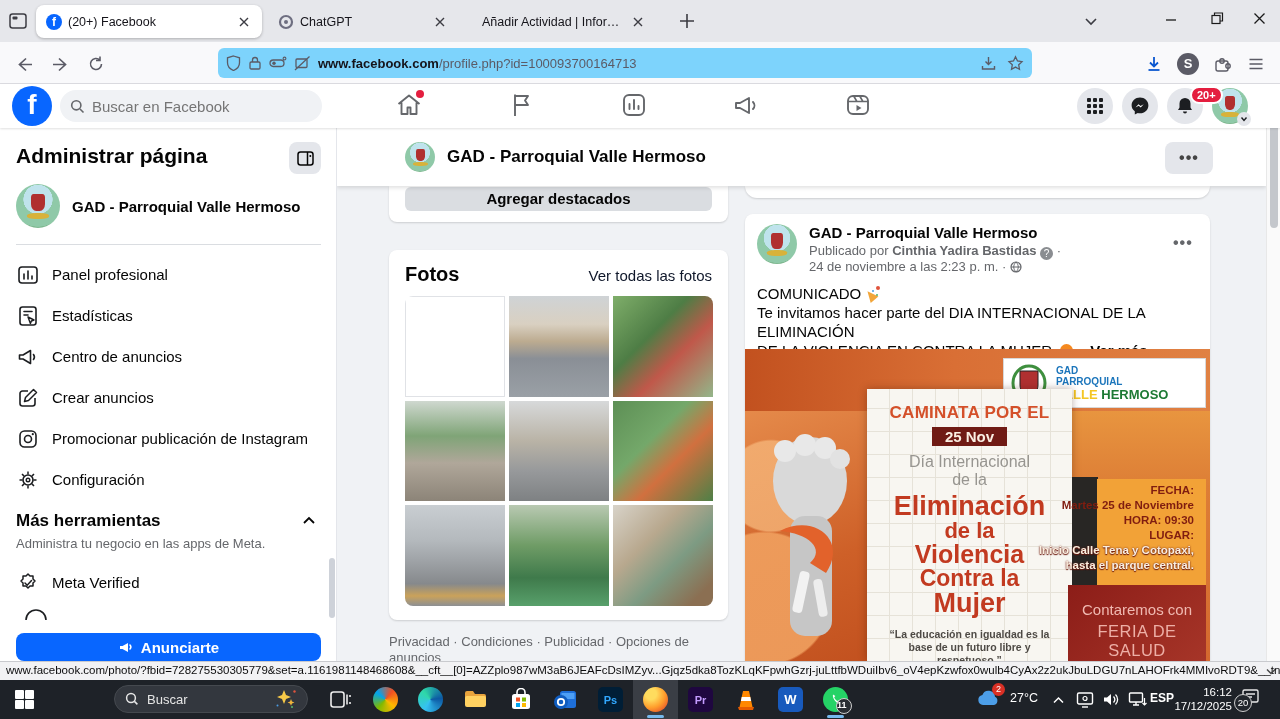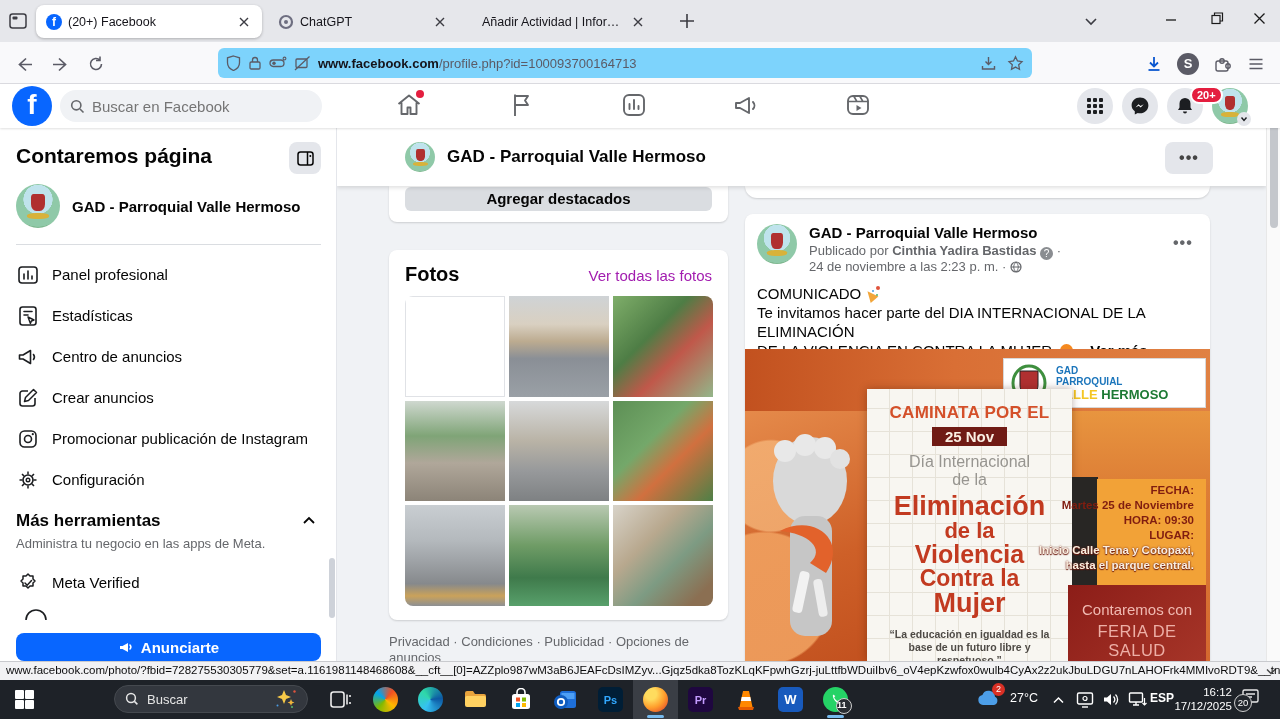--- a/index.html
+++ b/index.html
@@ -46,21 +46,21 @@
   .sb-item { position:absolute; left:8px; width:320px; height:41px; display:flex; align-items:center; border-radius:8px; padding-left:8px; }
   .sb-item .ic { width:24px; height:24px; margin-right:12px; flex:none; }
   .sb-item span.lbl { font-size:15px; color:#050505; }
   .adv-btn { position:absolute; left:16px; top:505px; width:305px; height:28px; border-radius:8px; background:#0866FF; color:#fff; font-size:15px; font-weight:bold; display:flex; align-items:center; justify-content:center; gap:7px; z-index:4; }
   .sb-white-strip { position:absolute; left:0; top:492px; width:336px; height:41px; background:#fff; z-index:3; }
 
   
   .stickyhdr { position:absolute; left:337px; top:128px; width:929px; height:58px; background:#fff; box-shadow:0 2px 4px rgba(0,0,0,.12); z-index:2; }
   .card { position:absolute; background:#fff; box-shadow:0 1px 2px rgba(0,0,0,.15); }
   .gray-btn { background:#DADDE1; border-radius:6px; font-size:15px; font-weight:bold; color:#050505; text-align:center; line-height:24px; }
-  .link-blue { color:#a21caf; font-size:15px; }
+  .link-blue { color:#0f172a; font-size:15px; }
   .photogrid { position:absolute; left:405px; top:296px; width:308px; height:310px; display:grid; grid-template-columns:repeat(3,1fr); grid-template-rows:repeat(3,1fr); gap:4px; border-radius:8px; overflow:hidden; }
   .ph { width:100%; height:100%; }
   .ph1 { background:#fff; box-shadow:inset 0 0 0 1px #E0E2E6; }
   .ph2 { background:linear-gradient(180deg,#cfd3d6 0%,#d9d0c1 28%,#bcab90 45%,#8a8f96 62%,#9aa0a6 100%); }
   .ph3 { background:linear-gradient(135deg,#7fae6a 0%,#4e7d45 38%,#c0584a 62%,#93b68a 100%); }
   .ph4 { background:linear-gradient(180deg,#cfd8cf 0%,#7fa477 35%,#b0a79a 62%,#8c8478 100%); }
   .ph5 { background:linear-gradient(180deg,#d7d9da 0%,#b9b3a6 40%,#97999b 70%,#7e8183 100%); }
   .ph6 { background:linear-gradient(135deg,#5d8f55 0%,#74a86a 38%,#d1703f 62%,#4e8047 100%); }
   .ph7 { background:linear-gradient(180deg,#c9ced2 0%,#b4b9bd 35%,#9fa3a7 55%,#86898c 78%,#caa25a 90%,#8d9094 100%); }
   .ph8 { background:linear-gradient(180deg,#b9c9b2 0%,#6f9c66 40%,#3f7a4b 72%,#58a06b 100%); }
@@ -320,21 +320,21 @@
       <div class="crest" style="width:36px;height:36px"></div>
       <span style="position:absolute;right:-3px;bottom:-2px;width:14px;height:14px;border-radius:50%;background:#E4E6EB;display:flex;align-items:center;justify-content:center">
           <svg width="8" height="8">
             <path d="M1.5 2.5l2.5 3 2.5-3" fill="none" stroke="#1C1E21" stroke-width="1.4"></path>
           </svg>
         </span>
     </div>
   </div>
 
   <div class="sidebar">
-    <div class="sb-title">Contaremos página</div>
+    <div class="sb-title">Administrar página</div>
     <div class="sb-collapse">
       <svg width="17" height="17">
           <rect x="1" y="2" width="15" height="13" rx="2.5" fill="none" stroke="#050505" stroke-width="1.5"></rect>
           <path d="M10.5 2v13" stroke="#050505" stroke-width="1.5"></path>
           <circle cx="13.3" cy="6" r="1" fill="#050505"></circle>
         </svg>
     </div>
     <div class="abs" style="left:16px;top:56px;display:flex;align-items:center;gap:12px">
       <div class="crest" style="width:44px;height:44px"></div>
       <span style="font-size:15px;font-weight:600;color:#050505">GAD - Parroquial Valle Hermoso</span>

